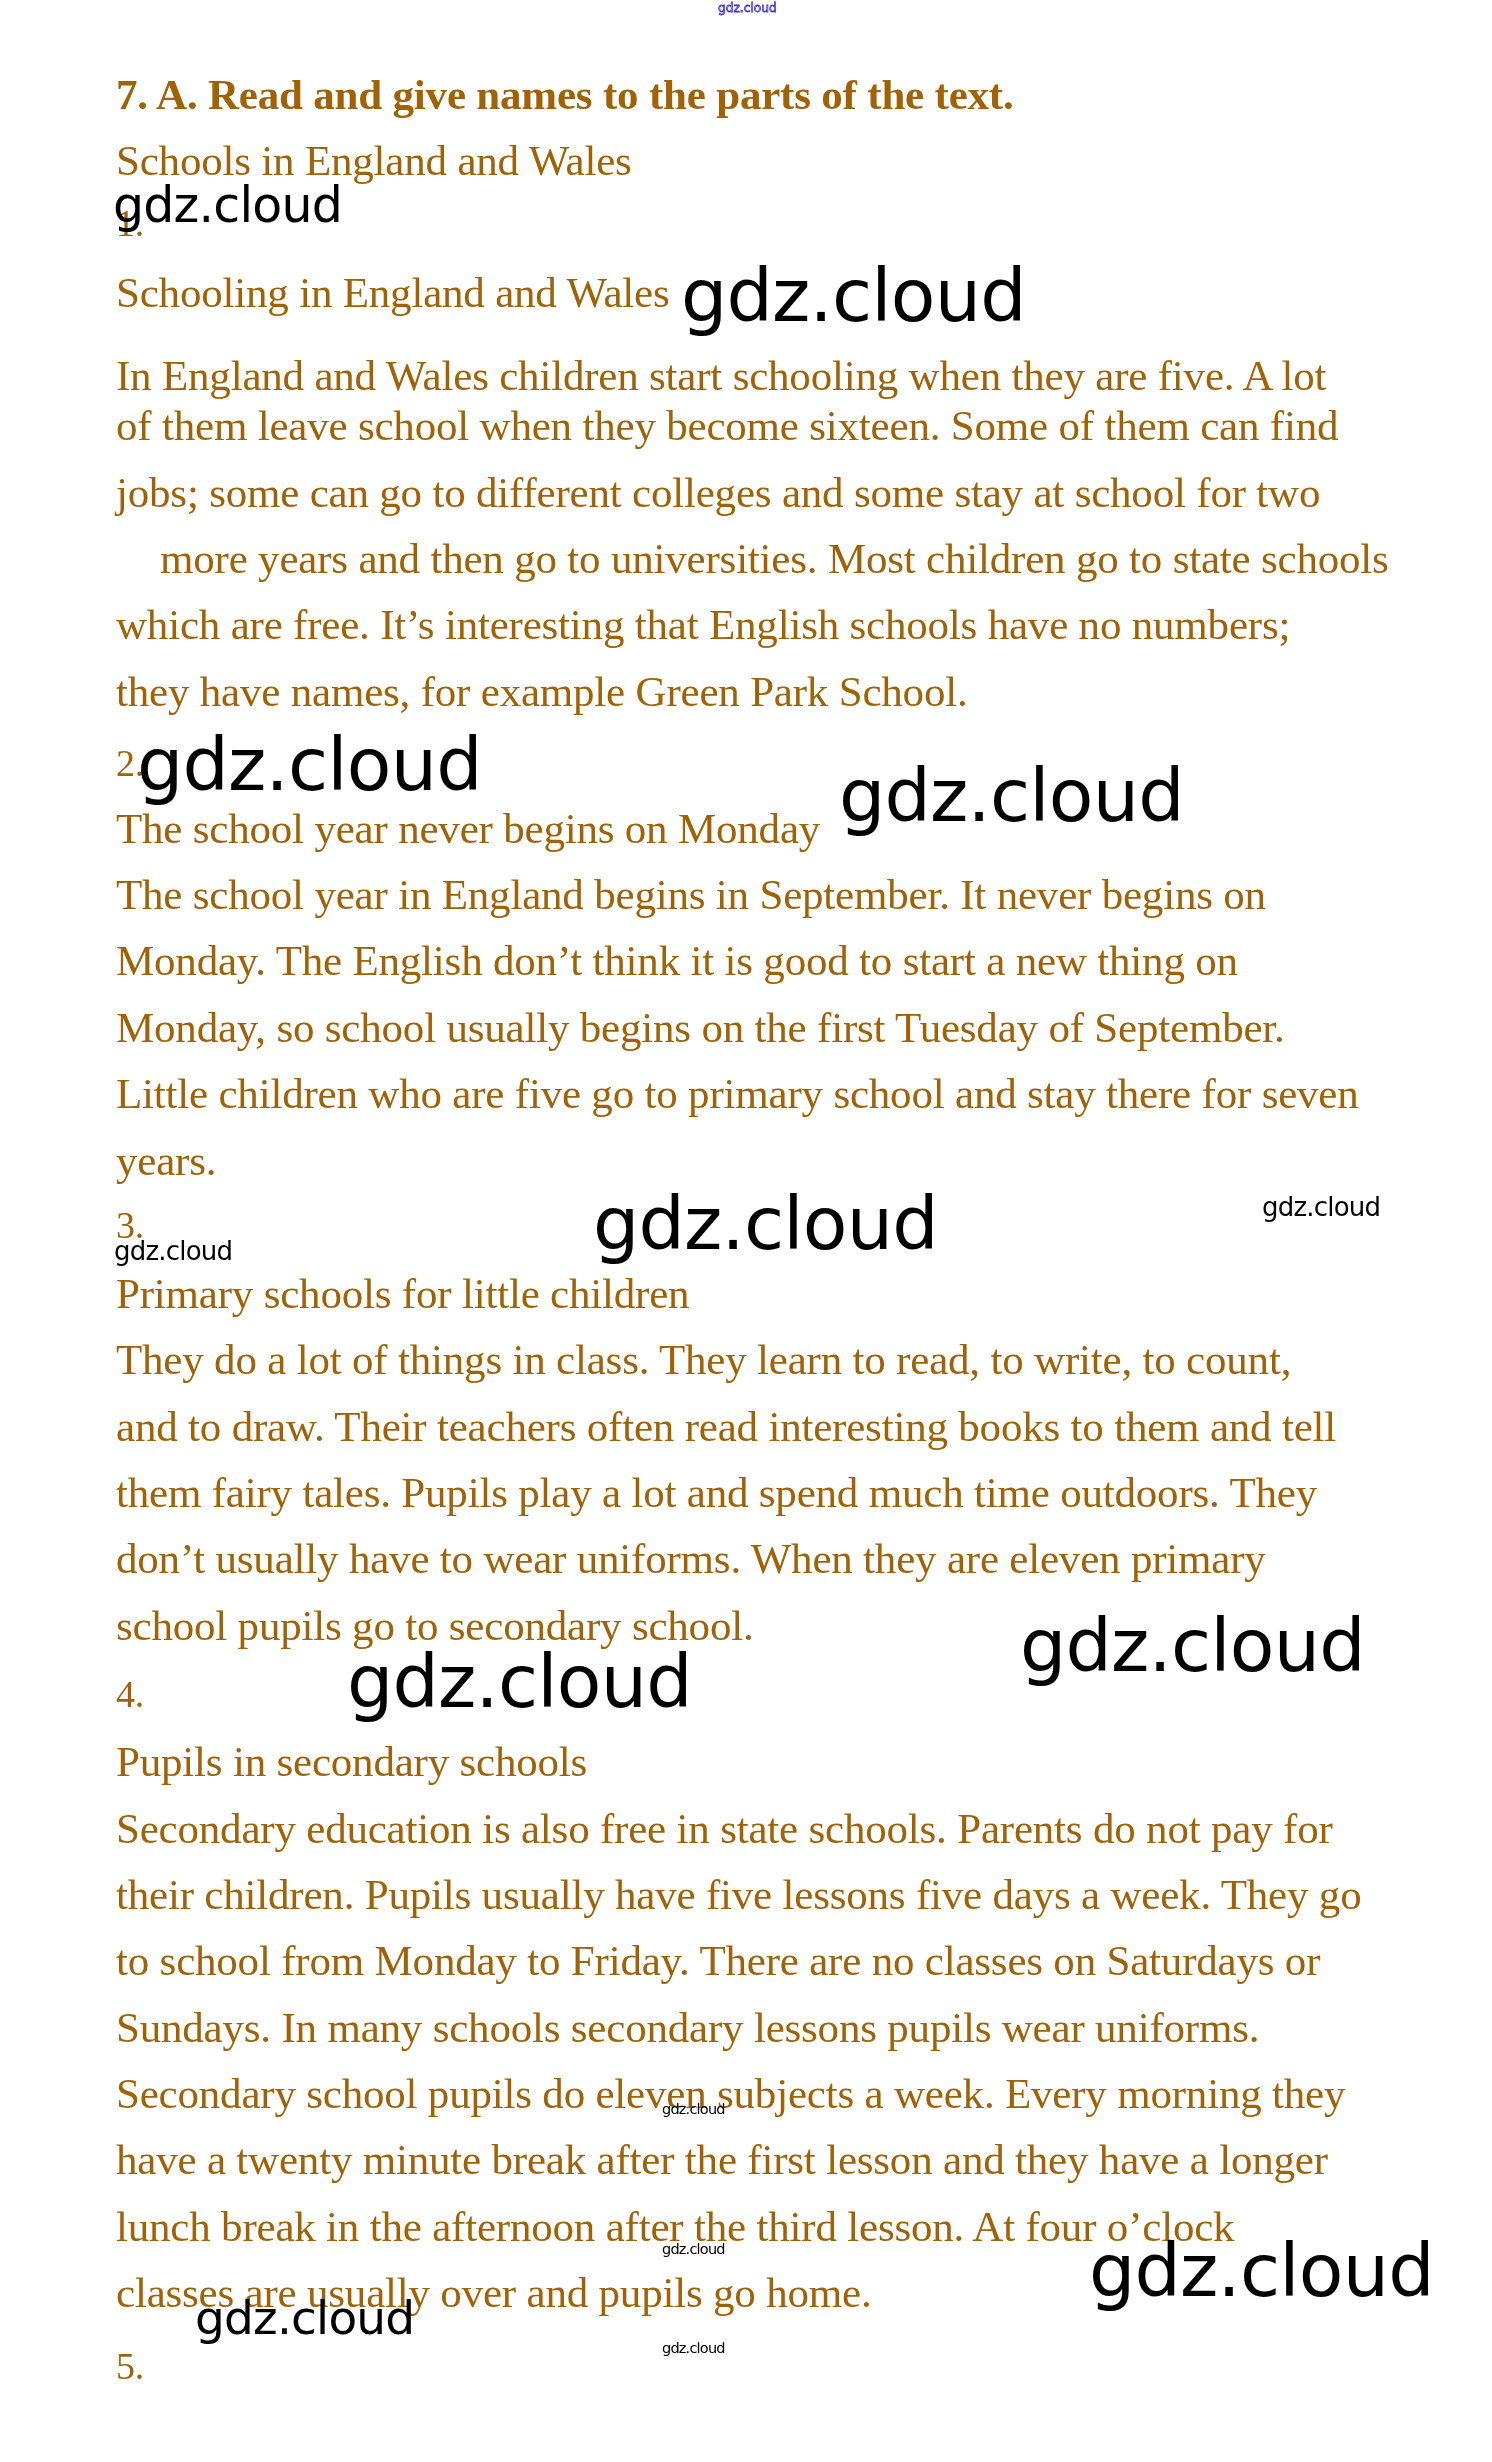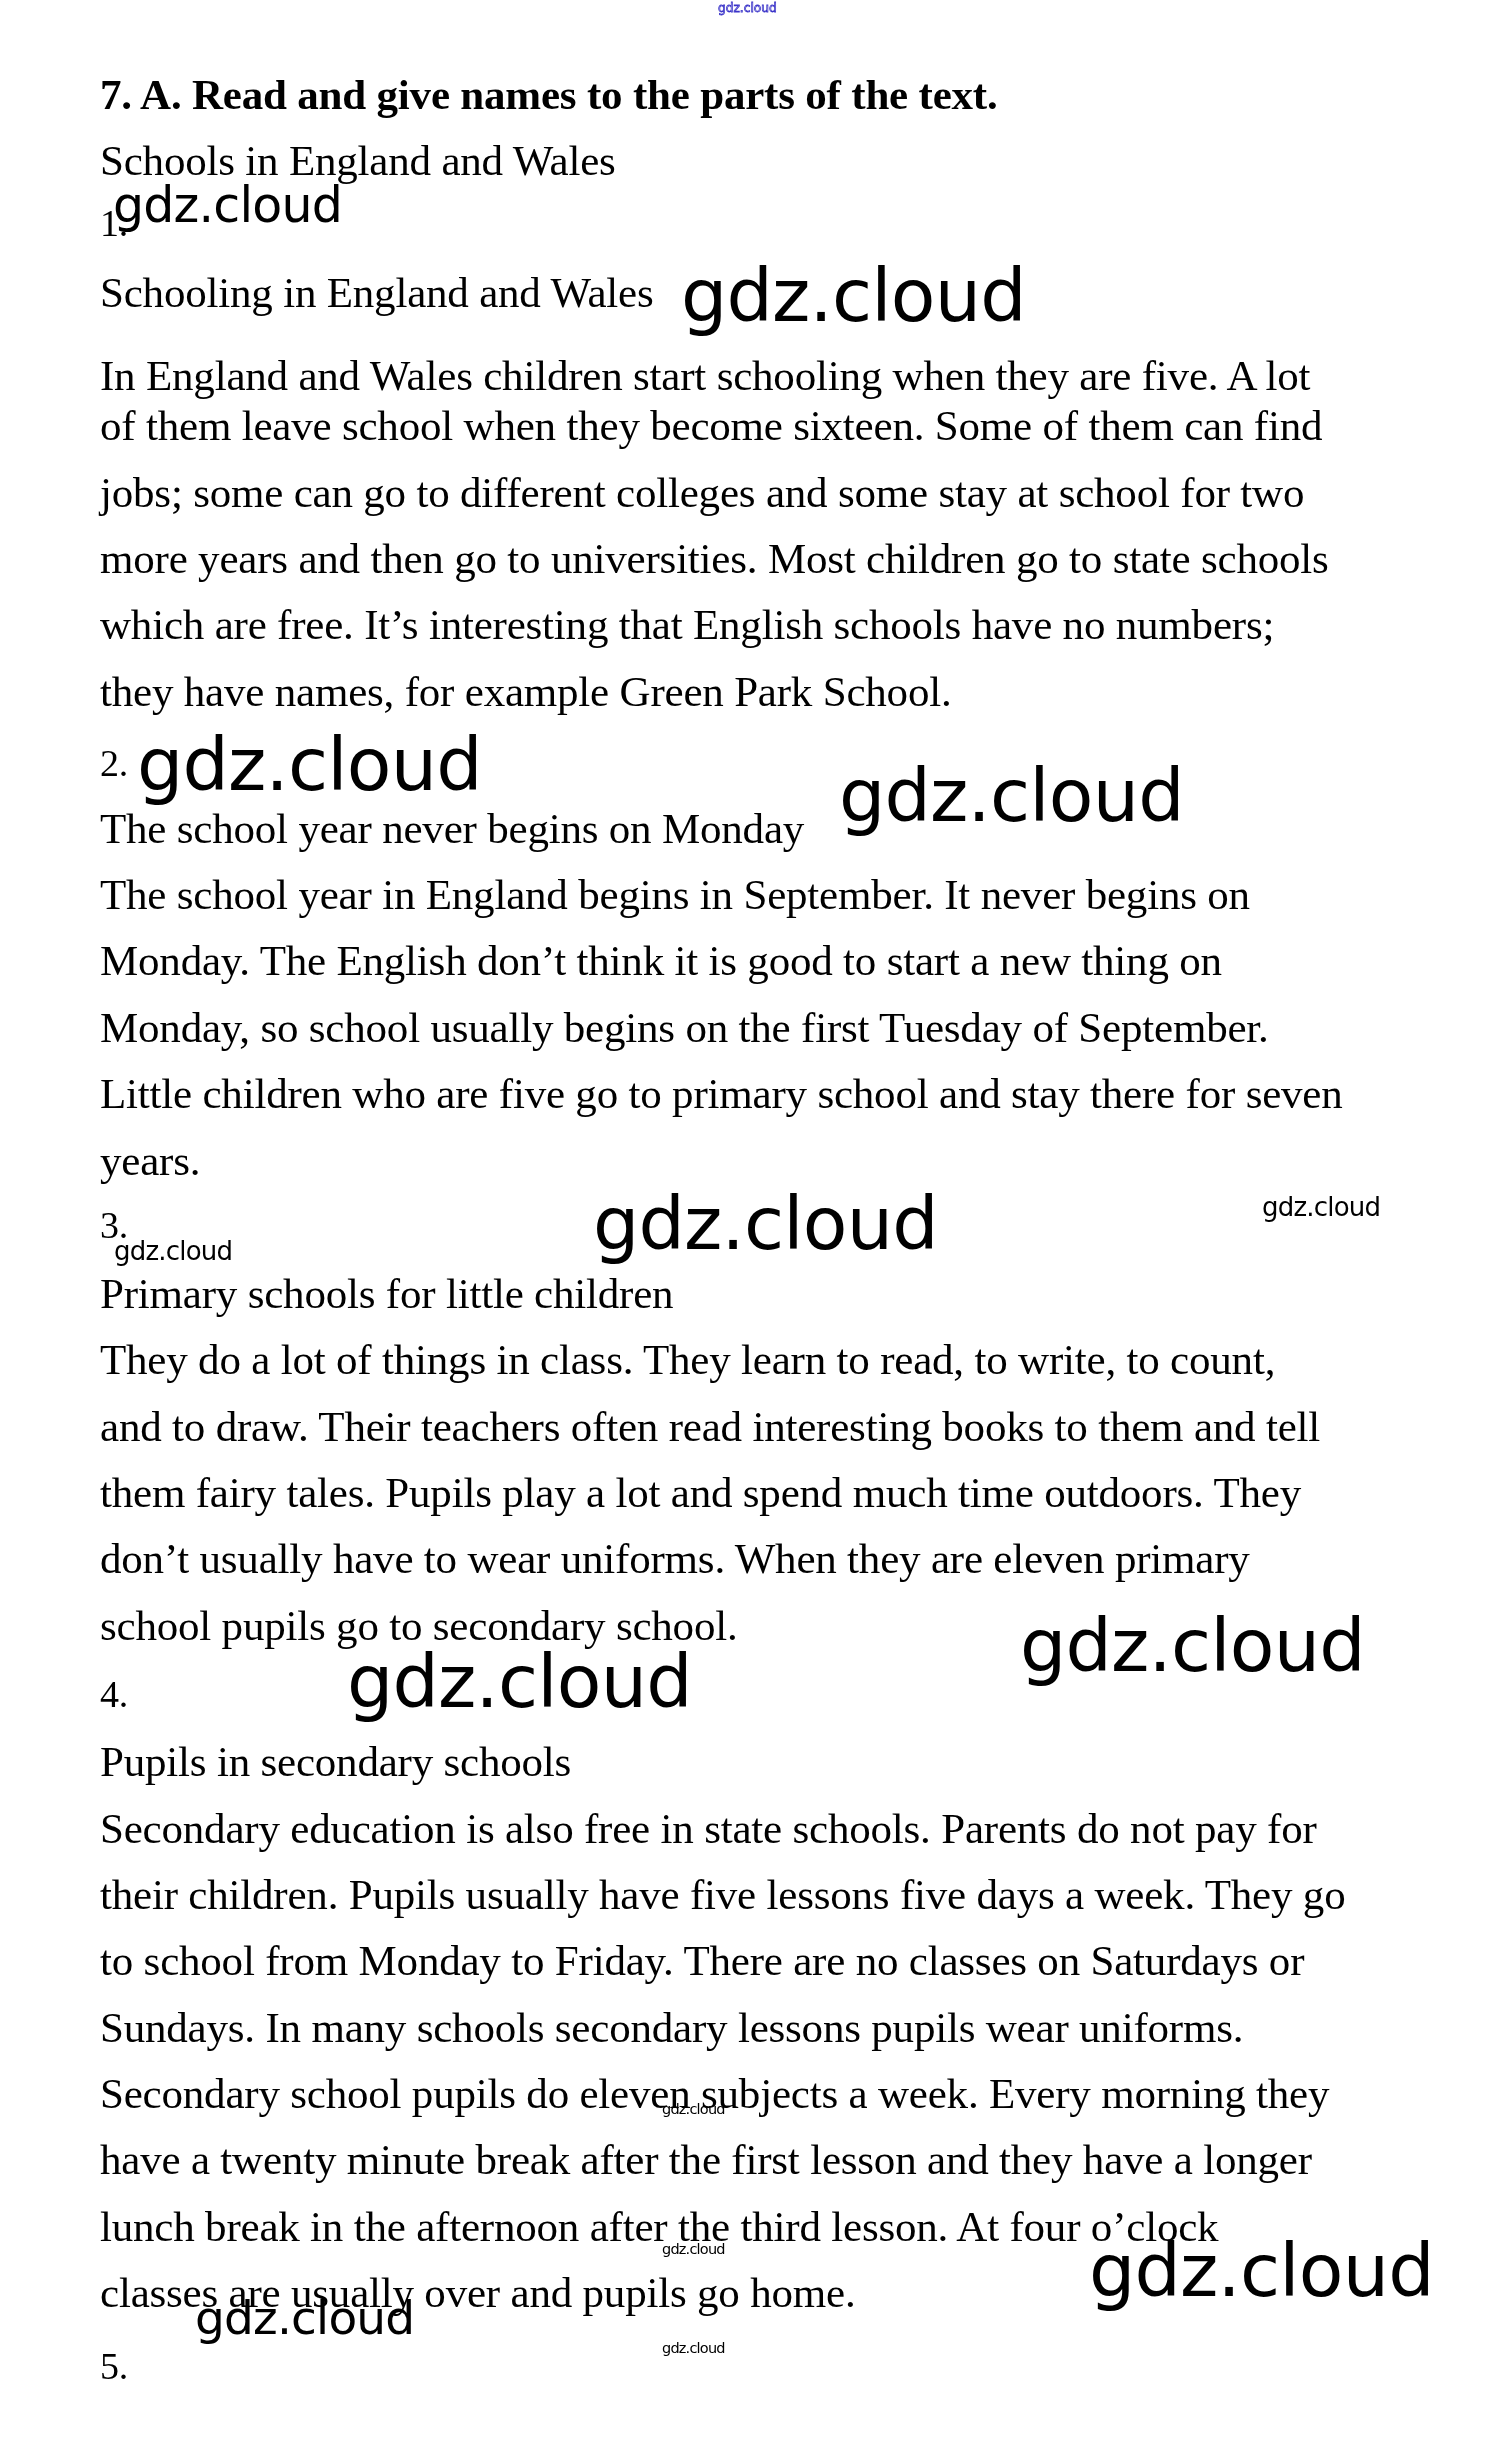--- a/index.html
+++ b/index.html
@@ -1,24 +1,24 @@
 <!DOCTYPE html>
 <html style="font-size:12.2px"><head>
 <meta charset="utf-8">
 <style>
   html, body { margin: 0; padding: 0; background: #ffffff; }
   body { width: 1492px; height: 2462px; position: relative; overflow: hidden; }
   .page { position: absolute; left: 0; top: 0; width: 1272px; height: 2462px; background: #ffffff; }
   .line {
     position: absolute;
-    left: 100px;
+    left: 116px;
     font-family: "Liberation Serif", "DejaVu Serif", serif;
     font-size: 43px;
     line-height: 1;
-    color: #000000;
+    color: #a16207;
     white-space: nowrap;
     letter-spacing: -0.2px;
   }
   .line.heading { font-weight: bold; font-size: 43px; }
   .line.num { font-size: 38px; }
   .wm {
     position: absolute;
     font-family: "DejaVu Sans", "Liberation Sans", sans-serif;
     color: #000000;
     line-height: 1;
@@ -38,21 +38,21 @@
 <div class="page">
   <div class="wm top" id="top-wm" style="left: 718px; top: 1.5px; -webkit-text-stroke: 0.8px rgb(58, 51, 201);">gdz.cloud</div>
   <div id="lines">
       <div class="line heading" style="top: 73px;">7. A. Read and give names to the parts of the text.</div>
       <div class="line" style="top: 139px;">Schools in England and Wales</div>
       <div class="line num" style="top: 204px;">1.</div>
       <div class="line" style="top: 271px;">Schooling in England and Wales</div>
       <div class="line" style="top: 338px; margin-top: 16px;">In England and Wales children start schooling when they are five. A lot</div>
       <div class="line" style="top: 404px;">of them leave school when they become sixteen. Some of them can find</div>
       <div class="line" style="top: 471px;">jobs; some can go to different colleges and some stay at school for two</div>
-      <div class="line" style="top: 537px;">more years and then go to universities. Most children go to state schools</div>
+      <div class="line" style="top: 537px; margin-left: 44px;">more years and then go to universities. Most children go to state schools</div>
       <div class="line" style="top: 603px;">which are free. It’s interesting that English schools have no numbers;</div>
       <div class="line" style="top: 670px;">they have names, for example Green Park School.</div>
       <div class="line num" style="top: 744px;">2.</div>
       <div class="line" style="top: 807px; text-align: right;">The school year never begins on Monday</div>
       <div class="line" style="top: 873px;">The school year in England begins in September. It never begins on</div>
       <div class="line" style="top: 939px;">Monday. The English don’t think it is good to start a new thing on</div>
       <div class="line" style="top: 1006px;">Monday, so school usually begins on the first Tuesday of September.</div>
       <div class="line" style="top: 1072px;">Little children who are five go to primary school and stay there for seven</div>
       <div class="line" style="top: 1139px;">years.</div>
       <div class="line num" style="top: 1206px;">3.</div>

